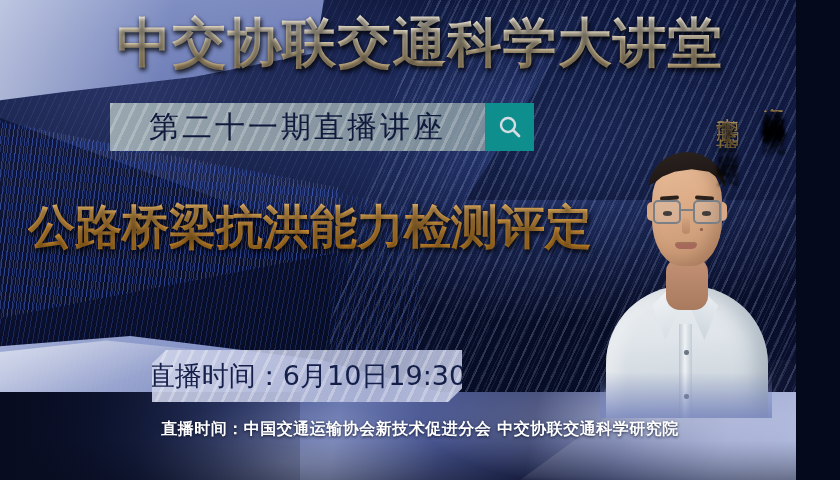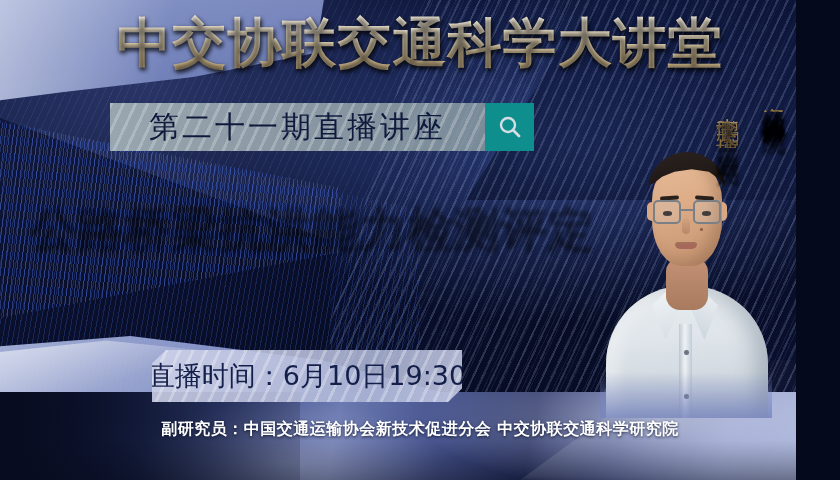--- a/index.html
+++ b/index.html
@@ -352,20 +352,21 @@
     <div id="subtitle-text">第二十一期直播讲座</div>
     <div id="search-box">
       <svg width="26" height="26" viewBox="0 0 26 26">
         <circle cx="11" cy="11" r="7" fill="none" stroke="#d6dde2" stroke-width="2.4"></circle>
         <line x1="16" y1="16" x2="22" y2="22" stroke="#d6dde2" stroke-width="2.8" stroke-linecap="round"></line>
       </svg>
     </div>
   </div>
 
   <div id="topic-title-shadow">公路桥梁抗洪能力检测评定</div>
+  <div id="topic-title">公路桥梁抗洪能力检测评定</div>
 
   <div id="time-box">
     <span id="time-text">直播时间：6月10日19:30</span>
   </div>
 
   <div id="portrait">
     <div class="ph-shoulders"></div>
     <div class="ph-placket"></div>
     <div class="ph-btn b1"></div>
     <div class="ph-btn b2"></div>
@@ -388,15 +389,15 @@
     <div class="ph-nose"></div>
     <div class="ph-mouth-hi"></div>
     <div class="ph-mouth"></div>
     <div class="ph-mole"></div>
     <div class="ph-fade-b"></div>
   </div>
 
   <div class="vtext" id="vt-institute">交通运输部公路科学研究院</div>
   <div class="vtext" id="vt-speaker">李鹏飞  博士  副研究员</div>
 
-  <div id="organizer">副研究员：中国交通运输协会新技术促进分会    中交协联交通科学研究院</div>
+  <div id="organizer">直播时间：中国交通运输协会新技术促进分会    中交协联交通科学研究院</div>
 
 </div>
 
 </body></html>

